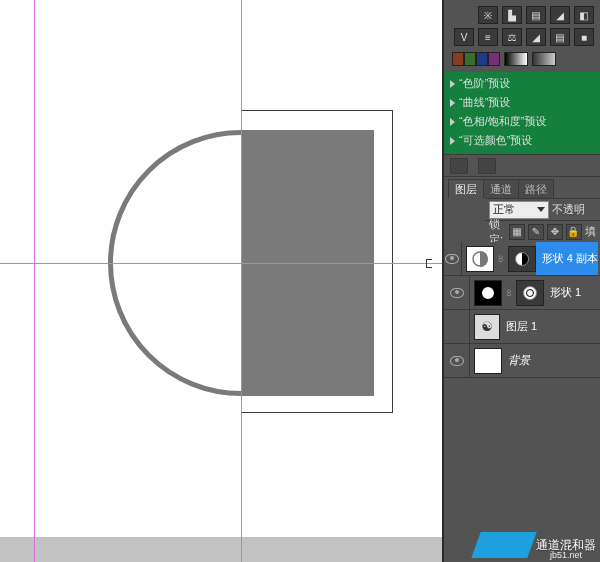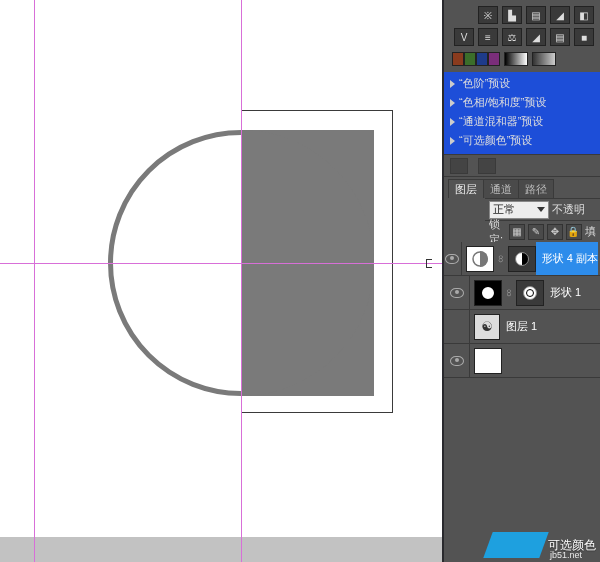--- a/index.html
+++ b/index.html
@@ -17,21 +17,21 @@
 
   .panel { flex: 1; background: #535353; color: #ddd; display: flex; flex-direction: column; height: 562px; overflow: hidden; }
   .top-icons { background: #535353; padding: 4px 6px 2px 8px; position: relative; }
   .icon-row { display: flex; gap: 4px; align-items: center; height: 22px; }
   .square-icon { width: 20px; height: 18px; background: #3a3a3a; border: 1px solid #222; display: flex; align-items: center; justify-content: center; color: #ddd; font-size: 10px; }
 
   .gradient-strip { width: 24px; height: 14px; background: linear-gradient(90deg,#000,#fff); border: 1px solid #222; }
   .swatch-strip { display: flex; }
   .swatch-strip > div { width: 12px; height: 14px; border: 1px solid #222; }
 
-  .presets { background: #1d4ed8; padding: 2px 0 4px 0; }
+  .presets { background: #15803d; padding: 2px 0 4px 0; }
   .preset-item { display: flex; align-items: center; height: 19px; padding: 0 0 0 6px; color: #ddd; font-size: 11px; cursor: default; }
   .preset-item .tri { width: 0; height: 0; border-top: 4px solid transparent; border-bottom: 4px solid transparent; border-left: 5px solid #ccc; margin-right: 4px; }
 
   .strip-row { display: flex; align-items: center; height: 22px; padding: 0 6px; gap: 10px; border-top: 1px solid #3a3a3a; }
   .mini-icon { width: 18px; height: 16px; border: 1px solid #3a3a3a; background: #444; }
 
   .tabs-row { display: flex; align-items: flex-end; height: 22px; background: #535353; border-top: 1px solid #3a3a3a; padding-left: 4px; gap: 0; }
   .tab { padding: 2px 6px 1px 6px; font-size: 11px; color: #bbb; border: 1px solid #3a3a3a; border-bottom: none; background: #4a4a4a; margin-right: -1px; }
   .tab.active { background: #535353; color: #eee; }
 
@@ -121,25 +121,25 @@
       </div>
     </div>
 
     <div class="presets">
       <div class="preset-item">
           <span class="tri"></span>
           <span>“色阶”预设</span>
         </div>
       <div class="preset-item">
           <span class="tri"></span>
+          <span>“曲线”预设</span>
+        </div>
+      <div class="preset-item">
+          <span class="tri"></span>
           <span>“色相/饱和度”预设</span>
-        </div>
-      <div class="preset-item">
-          <span class="tri"></span>
-          <span>“通道混和器”预设</span>
         </div>
       <div class="preset-item">
           <span class="tri"></span>
           <span>“可选颜色”预设</span>
         </div>
     </div>
 
     <div class="strip-row">
       <div class="mini-icon"></div>
       <div class="mini-icon"></div>
@@ -219,22 +219,23 @@
         <span class="lname">图层 1</span>
       </div>
 
       <div class="layer">
         <div class="eye-col">
             <div class="eye"></div>
           </div>
         <div class="thumb-stack">
           <div class="thumb white"></div>
         </div>
+        <span class="lname" style="font-style:italic;">背景</span>
       </div>
     </div>
   </div>
 
   <div class="watermark">
     <div class="wm-shape"></div>
-    <span class="wm-text">可选颜色</span>
+    <span class="wm-text">通道混和器</span>
   </div>
   <span class="wm-sub">jb51.net</span>
 </div>
 
 </body></html>

